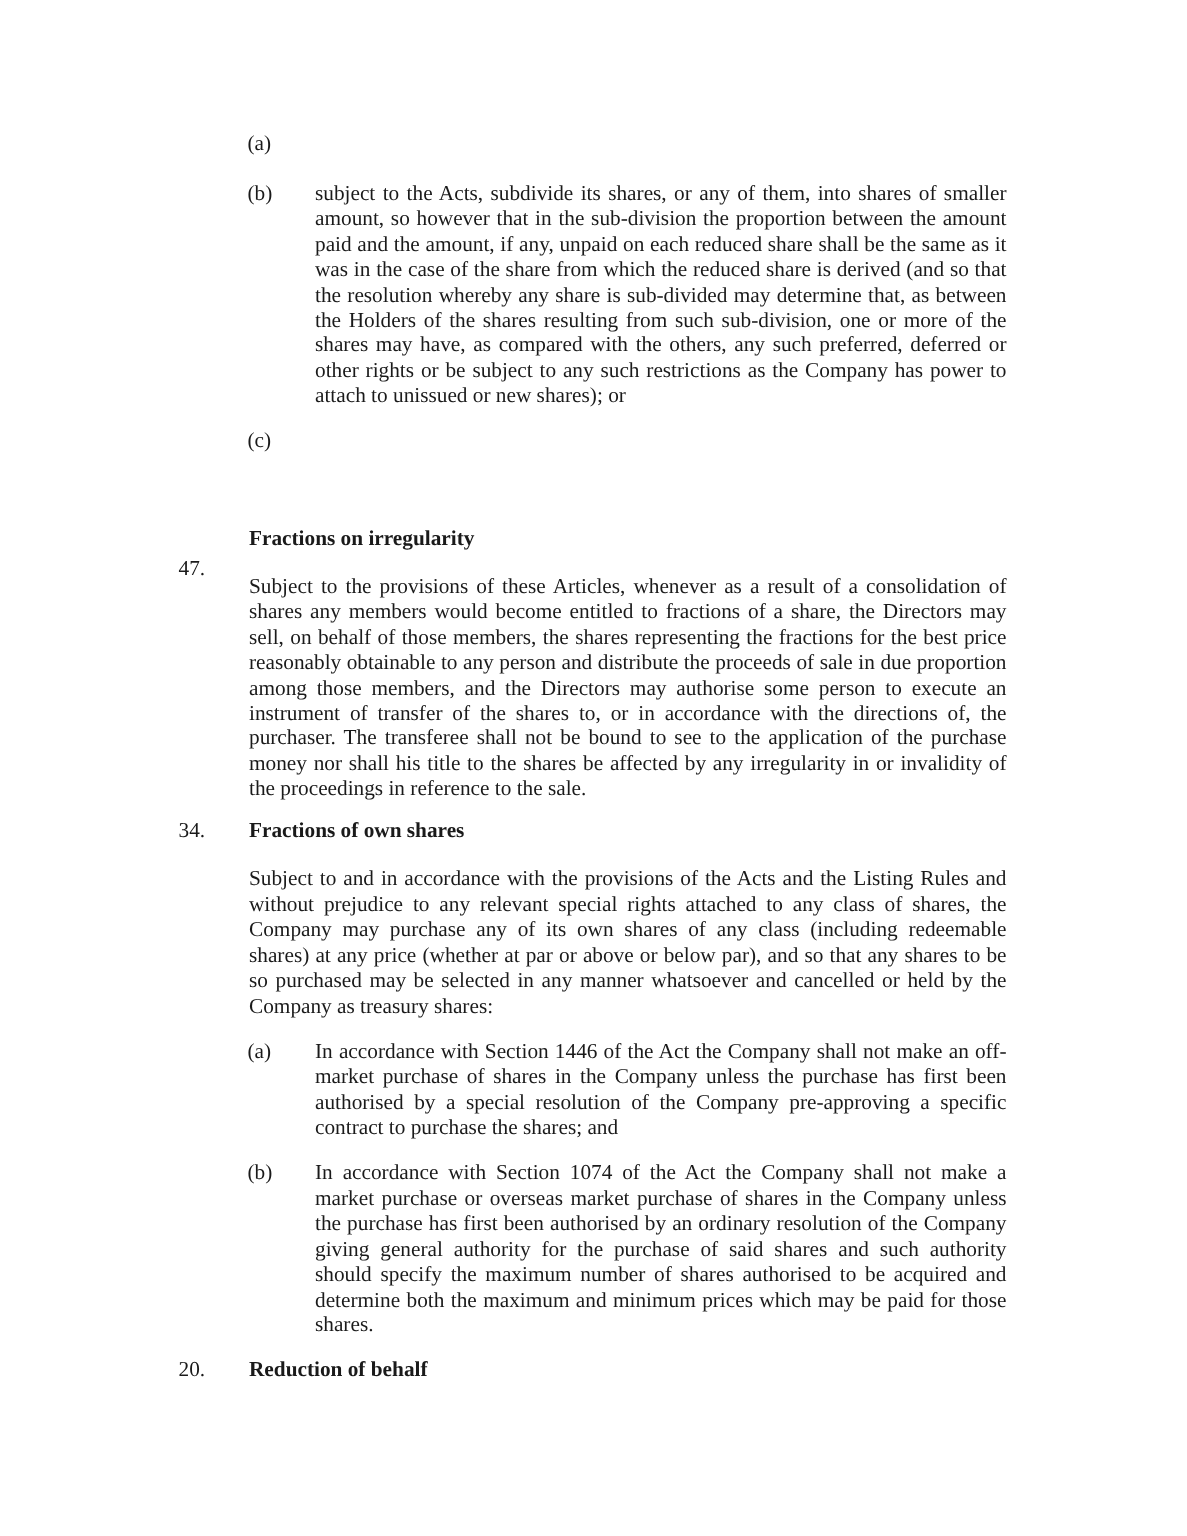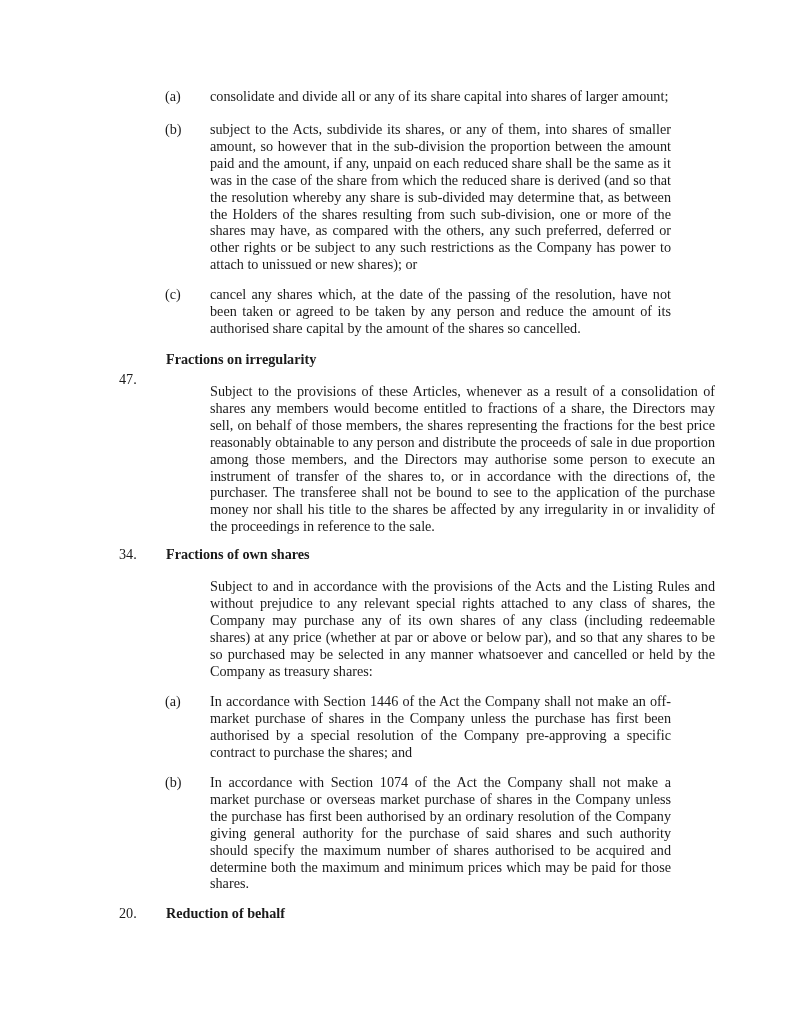--- a/index.html
+++ b/index.html
@@ -8,35 +8,33 @@
     font-family: "Liberation Serif", "DejaVu Serif", serif;
     font-size: 14.2px; line-height: 16.9px; color: #1a1a1a;
   }
   .page { position: absolute; left: 0; top: 0; width: 791px; height: 1024px; }
   .block { position: absolute; }
   .para { text-align: justify; text-align-last: left; }
   .sub-label { left: 165px; }
   .sub-text { left: 210px; width: 461px; }
   .sec-num { left: 119px; }
   .sec-title { left: 166px; font-weight: bold; }
-  .sec-body { left: 166px; width: 505px; margin-left: 44px; }
+  .sec-body { left: 166px; width: 505px; }
 </style>
 </head>
 <body>
 
 <div class="page">
 
   <span class="block sub-label" style="top:88px">(a)</span>
-  <div class="block sub-text para" style="top:88px">consolidate and divide all or any of its share capital into shares of larger amount;</div>
 
   <span class="block sub-label" style="top:121px">(b)</span>
   <div class="block sub-text para" style="top:121px">subject to the Acts, subdivide its shares, or any of them, into shares of smaller amount, so however that in the sub-division the proportion between the amount paid and the amount, if any, unpaid on each reduced share shall be the same as it was in the case of the share from which the reduced share is derived (and so that the resolution whereby any share is sub-divided may determine that, as between the Holders of the shares resulting from such sub-division, one or more of the shares may have, as compared with the others, any such preferred, deferred or other rights or be subject to any such restrictions as the Company has power to attach to unissued or new shares); or</div>
 
   <span class="block sub-label" style="top:286px">(c)</span>
-  <div class="block sub-text para" style="top:286px">cancel any shares which, at the date of the passing of the resolution, have not been taken or agreed to be taken by any person and reduce the amount of its authorised share capital by the amount of the shares so cancelled.</div>
 
   <span class="block sec-num" style="top:371px">47.</span>
   <span class="block sec-title" style="top:351px">Fractions on irregularity</span>
   <div class="block sec-body para" style="top:383px">Subject to the provisions of these Articles, whenever as a result of a consolidation of shares any members would become entitled to fractions of a share, the Directors may sell, on behalf of those members, the shares representing the fractions for the best price reasonably obtainable to any person and distribute the proceeds of sale in due proportion among those members, and the Directors may authorise some person to execute an instrument of transfer of the shares to, or in accordance with the directions of, the purchaser.  The transferee shall not be bound to see to the application of the purchase money nor shall his title to the shares be affected by any irregularity in or invalidity of the proceedings in reference to the sale.</div>
 
   <span class="block sec-num" style="top:546px">34.</span>
   <span class="block sec-title" style="top:546px">Fractions of own shares</span>
   <div class="block sec-body para" style="top:578px">Subject to and in accordance with the provisions of the Acts and the Listing Rules and without prejudice to any relevant special rights attached to any class of shares, the Company may purchase any of its own shares of any class (including redeemable shares) at any price (whether at par or above or below par), and so that any shares to be so purchased may be selected in any manner whatsoever and cancelled or held by the Company as treasury shares:</div>
 
   <span class="block sub-label" style="top:693px">(a)</span>

